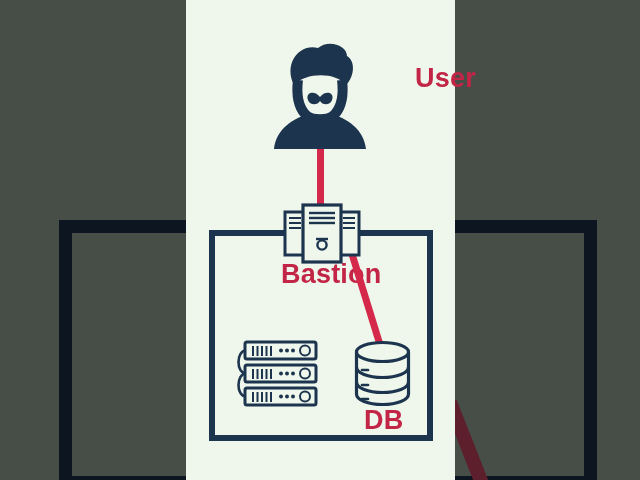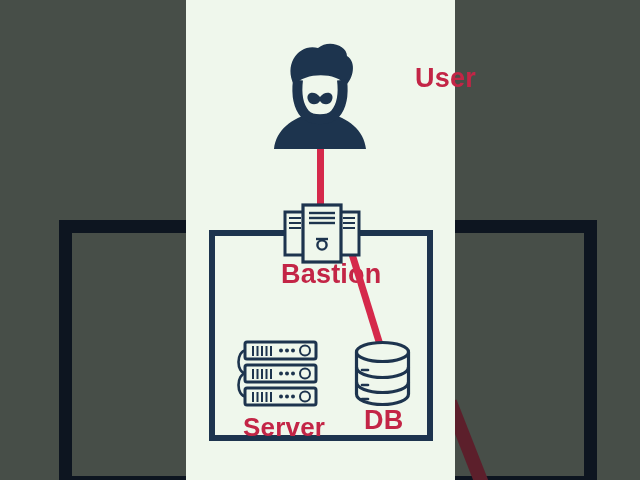--- a/index.html
+++ b/index.html
@@ -55,21 +55,20 @@
   <svg class="bg-overlay" width="640" height="480" viewBox="0 0 640 480">
     <line x1="450" y1="402" x2="483" y2="486" stroke-width="14" class="dim-red-stroke"></line>
   </svg>
 
   <div class="video-strip"></div>
 
   <div class="boundary-box"></div>
 
   <div class="diagram-label label-user">User</div>
   <div class="diagram-label label-bastion">Bastion</div>
-  <div class="diagram-label label-server">Server</div>
   <div class="diagram-label label-db">DB</div>
 
   <svg class="connector-layer" width="640" height="480" viewBox="0 0 640 480">
     <line x1="320.5" y1="145" x2="320.5" y2="212" stroke-width="7" class="red-stroke"></line>
     <line x1="352" y1="254" x2="381" y2="348" stroke-width="7" class="red-stroke"></line>
   </svg>
 
   <svg class="icon-user" width="96" height="112" viewBox="0 0 96 112">
     <path class="navy-fill" d="M2,111 C4,92 20,80 40,75 L48,86 L56,75 C76,80 92,92 94,111 Z"></path>
     <path class="navy-fill" d="M22,47 C11,25 28,5 46,10 C56,1 75,7 75,18 C85,24 81,41 74,47

